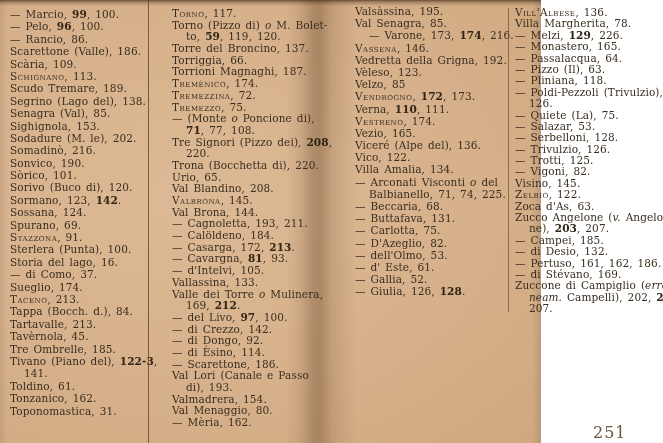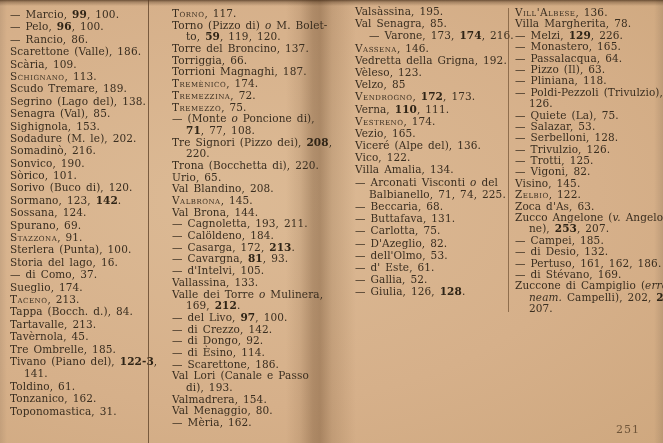--- a/index.html
+++ b/index.html
@@ -1,21 +1,21 @@
 <!DOCTYPE html>
 <html><head>
 <meta charset="utf-8">
 <style>
   html,body{margin:0;padding:0;}
   body{
     width:663px;height:443px;overflow:hidden;
     font-family:"DejaVu Serif","Liberation Serif",serif;
   }
   #scan{
-    position:relative;width:663px;height:443px;
+    position:relative;width:541px;height:443px;
     background:
       
       linear-gradient(180deg, rgba(50,28,10,.65) 0px, rgba(50,28,10,.30) 2px, rgba(50,28,10,0) 6px),
       
       linear-gradient(90deg, rgba(0,0,0,0) 286px, rgba(82,50,22,.10) 300px, rgba(82,50,22,.30) 313px, rgba(82,50,22,.34) 320px, rgba(90,58,28,.16) 332px, rgba(0,0,0,0) 356px),
       
       linear-gradient(90deg, rgba(0,0,0,.08) 0px, rgba(0,0,0,0) 7px),
       linear-gradient(270deg, rgba(0,0,0,.10) 0px, rgba(0,0,0,0) 9px),
       
       radial-gradient(ellipse at 35% 45%, #dcba95 0%, #d6b08a 60%, #cfa87f 100%);
@@ -34,22 +34,22 @@
   #col2{left:172px;top:8px;--lh:11.7px;}
   #col3{left:355px;top:5px;--lh:12.2px;}
   #col4{left:515px;top:7px;--lh:11.4px;}
   .seg-b{font-weight:bold;color:#2f2416;}
   .seg-i{font-style:italic;}
   .seg-sc{font-variant:small-caps;letter-spacing:.5px;}
   .divider{position:absolute;width:1px;background:rgba(90,62,36,.75);}
   #divider-left{left:148px;top:0;height:443px;}
   #divider-right{left:508px;top:8px;height:304px;background:rgba(104,74,44,.65);}
   #page-number{
-    position:absolute;left:616px;top:423px;
-    font-size:11px;letter-spacing:1px;color:#6f5539;
+    position:absolute;left:593px;top:423px;
+    font-size:16px;letter-spacing:1px;color:#6f5539;
   }
 </style>
 </head>
 <body>
 
 <div id="scan">
 
   <div id="col1" class="col">
       <div class="line"><span class="seg-n">— Marcio, </span><span class="seg-b">99</span><span class="seg-n">, 100.</span></div>
       <div class="line"><span class="seg-n">— Pelo, </span><span class="seg-b">96</span><span class="seg-n">, 100.</span></div>
@@ -169,21 +169,21 @@
       <div class="line"><span class="seg-n">— Quiete (La), 75.</span></div>
       <div class="line"><span class="seg-n">— Salazar, 53.</span></div>
       <div class="line"><span class="seg-n">— Serbelloni, 128.</span></div>
       <div class="line"><span class="seg-n">— Trivulzio, 126.</span></div>
       <div class="line"><span class="seg-n">— Trotti, 125.</span></div>
       <div class="line"><span class="seg-n">— Vigoni, 82.</span></div>
       <div class="line"><span class="seg-n">Visino, 145.</span></div>
       <div class="line"><span class="seg-sc">Zelbio</span><span class="seg-n">, 122.</span></div>
       <div class="line"><span class="seg-n">Zoca d'As, 63.</span></div>
       <div class="line"><span class="seg-n">Zucco Angelone (</span><span class="seg-i">v.</span><span class="seg-n"> Angelo-</span></div>
-      <div class="line ind"><span class="seg-n">ne), </span><span class="seg-b">253</span><span class="seg-n">, 207.</span></div>
+      <div class="line ind"><span class="seg-n">ne), </span><span class="seg-b">203</span><span class="seg-n">, 207.</span></div>
       <div class="line"><span class="seg-n">— Campei, 185.</span></div>
       <div class="line"><span class="seg-n">— di Desio, 132.</span></div>
       <div class="line"><span class="seg-n">— Pertuso, 161, 162, 186.</span></div>
       <div class="line"><span class="seg-n">— di Stévano, 169.</span></div>
       <div class="line"><span class="seg-n">Zuccone di Campiglio (</span><span class="seg-i">erro-</span></div>
       <div class="line ind"><span class="seg-i">neam.</span><span class="seg-n"> Campelli), 202, </span><span class="seg-b">204</span></div>
       <div class="line ind"><span class="seg-n">207.</span></div>
     </div>
 
   <div id="page-number">251</div>

